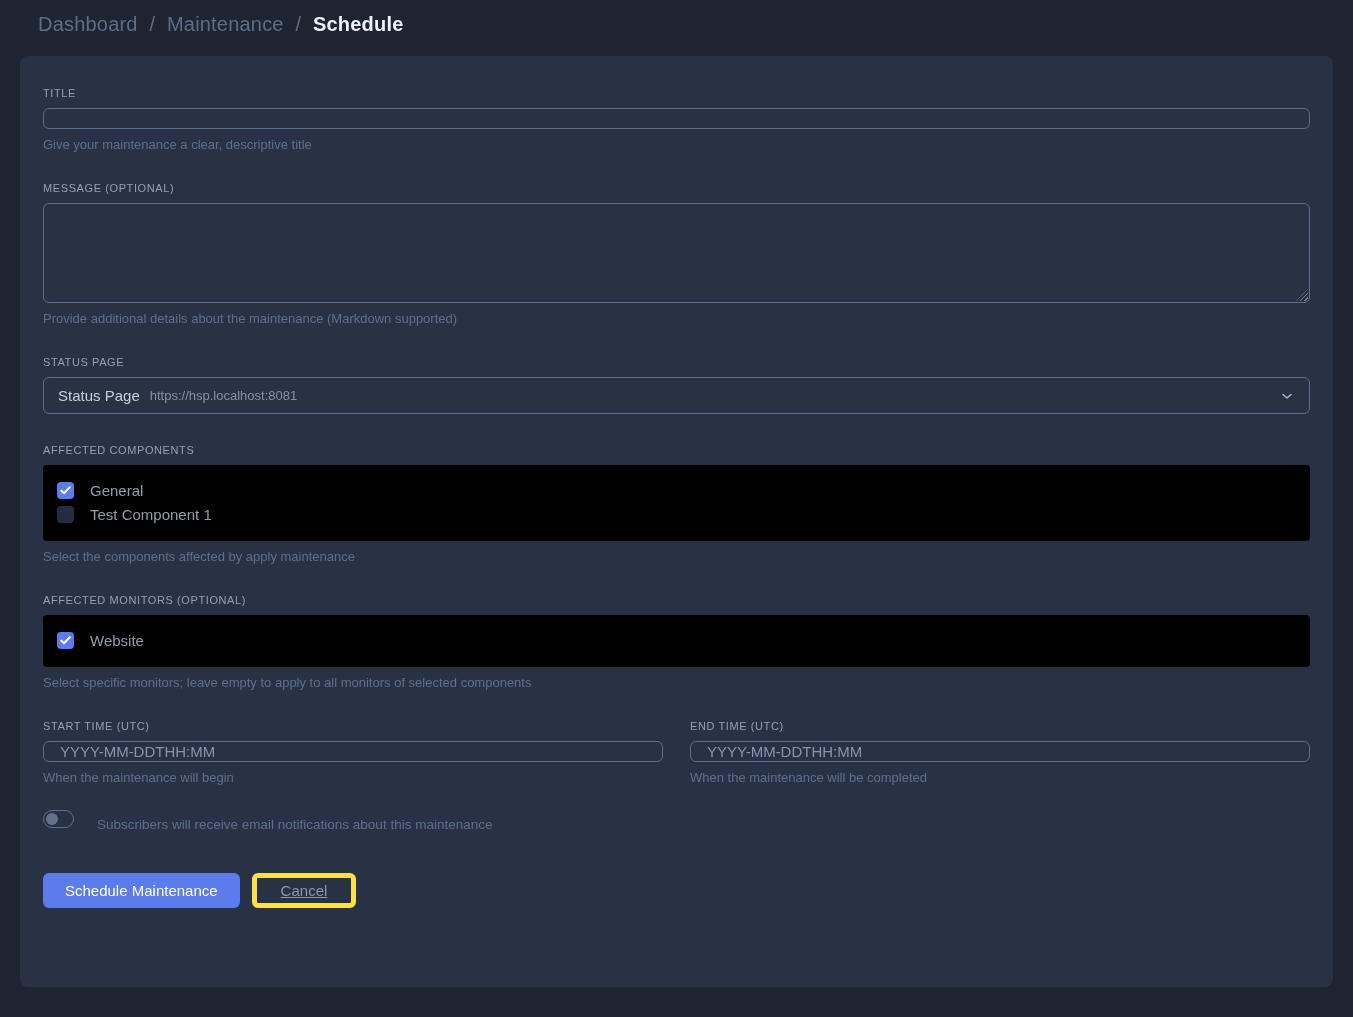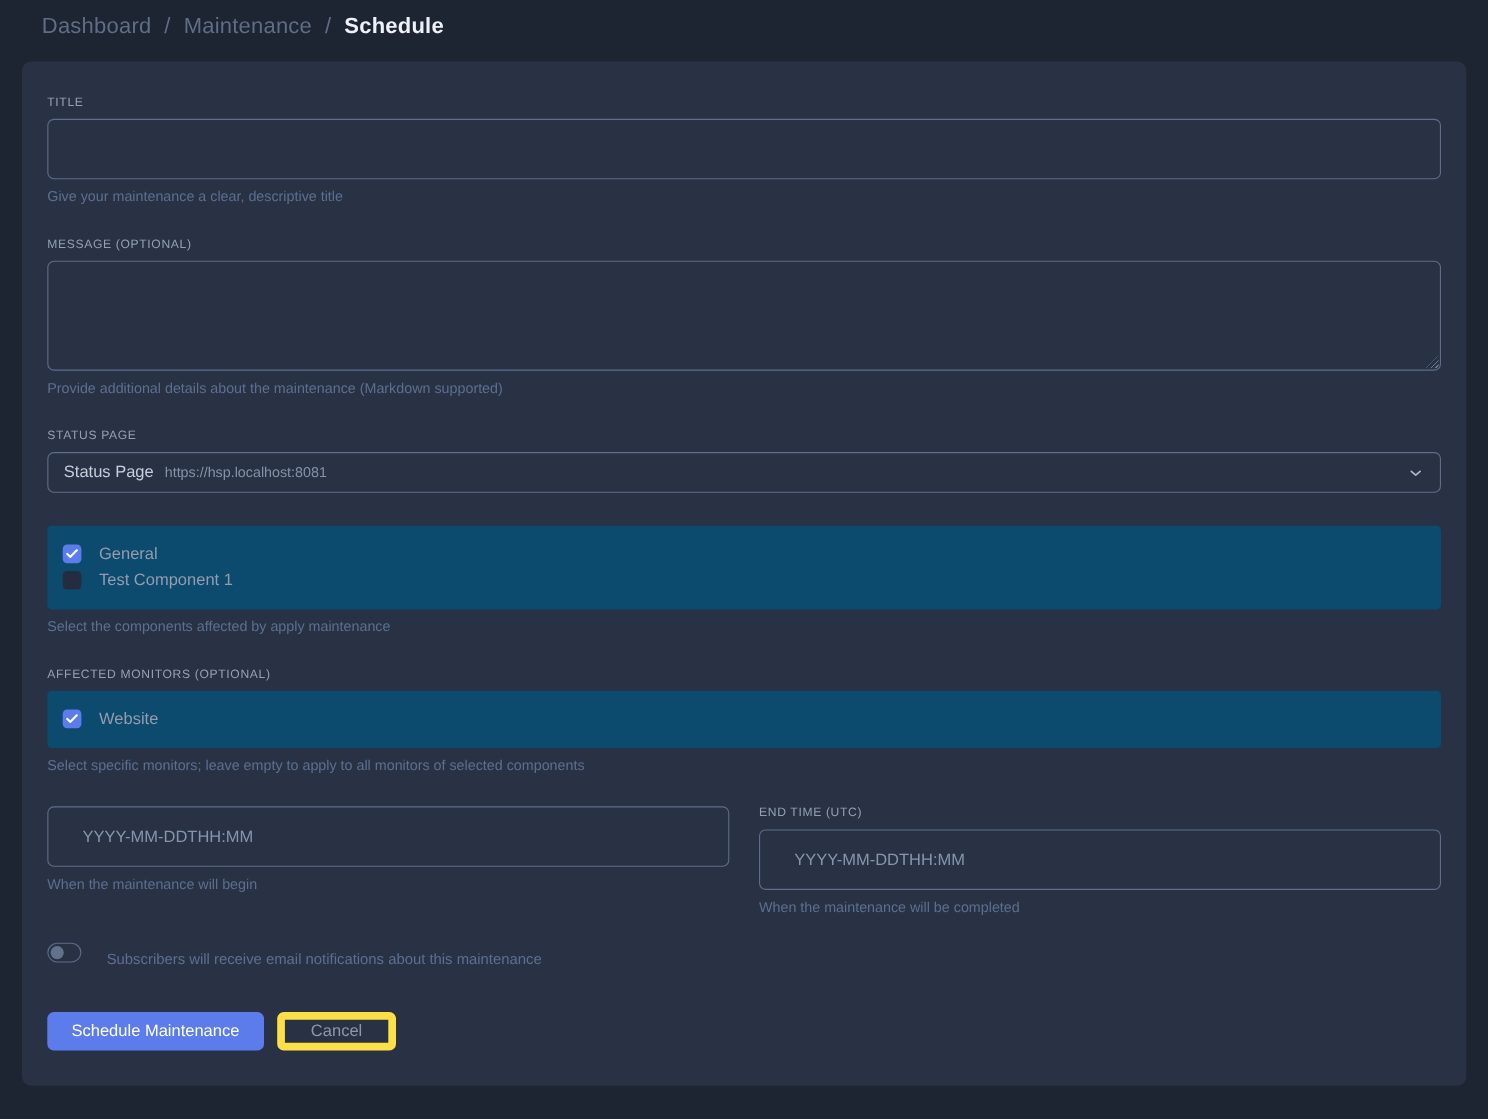--- a/index.html
+++ b/index.html
@@ -43,21 +43,21 @@
   input.text-input, .textarea-box textarea, .select-box {
     width:100%;
     background:transparent;
     border:1px solid #5d6d8b;
     border-radius:6px;
     color:#d4dbe6;
     font-family:"Liberation Sans","DejaVu Sans",sans-serif;
     font-size:15px;
     outline:none;
   }
-  input.text-input { height:55px; padding:0 31px; }
+  input.text-input { height:21px; padding:0 16px; }
   input.text-input::placeholder { color:#8496ad; opacity:1; }
 
   .textarea-box { position:relative; }
   .textarea-box textarea {
     display:block;
     height:100px;
     padding:9px 13px;
     resize:none;
   }
   .resize-grip {
@@ -74,21 +74,21 @@
     display:flex; align-items:center;
     padding:0 14px;
     cursor:pointer;
   }
   .select-name { font-size:15px; color:#c6cedb; }
   .select-url { font-size:13px; color:#8392aa; margin-left:10px; }
   .select-caret { margin-left:auto; display:flex; align-items:center; }
 
   
   .check-panel {
-    background:#0c4a6e;
+    background:#000000;
     border-radius:4px;
     padding:13px 14px 15px;
   }
   .check-row { display:flex; align-items:center; height:24px; }
   .checkbox {
     width:17px; height:17px;
     border-radius:4px;
     background:#242d3f;
     display:inline-flex; align-items:center; justify-content:center;
     cursor:pointer;
@@ -134,22 +134,23 @@
   }
   .btn-primary {
     background:#5b7cea;
     color:#ffffff;
     border:none;
     padding:0 22px;
   }
   .btn-secondary {
     background:transparent;
     color:#8c97ab;
-    border:7px solid #fde047;
+    border:5px solid #fde047;
     padding:0 24px;
+    text-decoration:underline;
   }
 </style>
 </head>
 <body>
 
 <header class="topbar">
   <nav class="breadcrumb">
     <span class="crumb-muted">Dashboard</span>
     <span class="crumb-sep">/</span>
     <span class="crumb-muted">Maintenance</span>
@@ -182,20 +183,21 @@
       <span class="select-url">https://hsp.localhost:8081</span>
       <span class="select-caret">
         <svg width="16" height="16" viewBox="0 0 16 16" fill="none">
           <path d="M4 6.5 L8 10 L12 6.5" stroke="#a9b6ca" stroke-width="1.6" stroke-linecap="round" stroke-linejoin="round"></path>
         </svg>
       </span>
     </div>
   </div>
 
   <div class="group">
+    <label class="field-label">AFFECTED COMPONENTS</label>
     <div class="check-panel">
       <div class="check-row">
         <span class="checkbox checked">
           <svg width="11" height="9" viewBox="0 0 11 9" fill="none">
             <path d="M1.2 4.6 L4 7.2 L9.8 1.3" stroke="#ffffff" stroke-width="2" stroke-linecap="round" stroke-linejoin="round"></path>
           </svg>
         </span>
         <span class="check-label">General</span>
       </div>
       <div class="check-row">
@@ -218,20 +220,21 @@
           </svg>
         </span>
         <span class="check-label">Website</span>
       </div>
     </div>
     <div class="helper">Select specific monitors; leave empty to apply to all monitors of selected components</div>
   </div>
 
   <div class="time-grid">
     <div>
+      <label class="field-label">START TIME (UTC)</label>
       <input class="text-input" type="text" placeholder="YYYY-MM-DDTHH:MM" style="">
       <div class="helper">When the maintenance will begin</div>
     </div>
     <div>
       <label class="field-label">END TIME (UTC)</label>
       <input class="text-input" type="text" placeholder="YYYY-MM-DDTHH:MM" style="">
       <div class="helper">When the maintenance will be completed</div>
     </div>
   </div>
 

